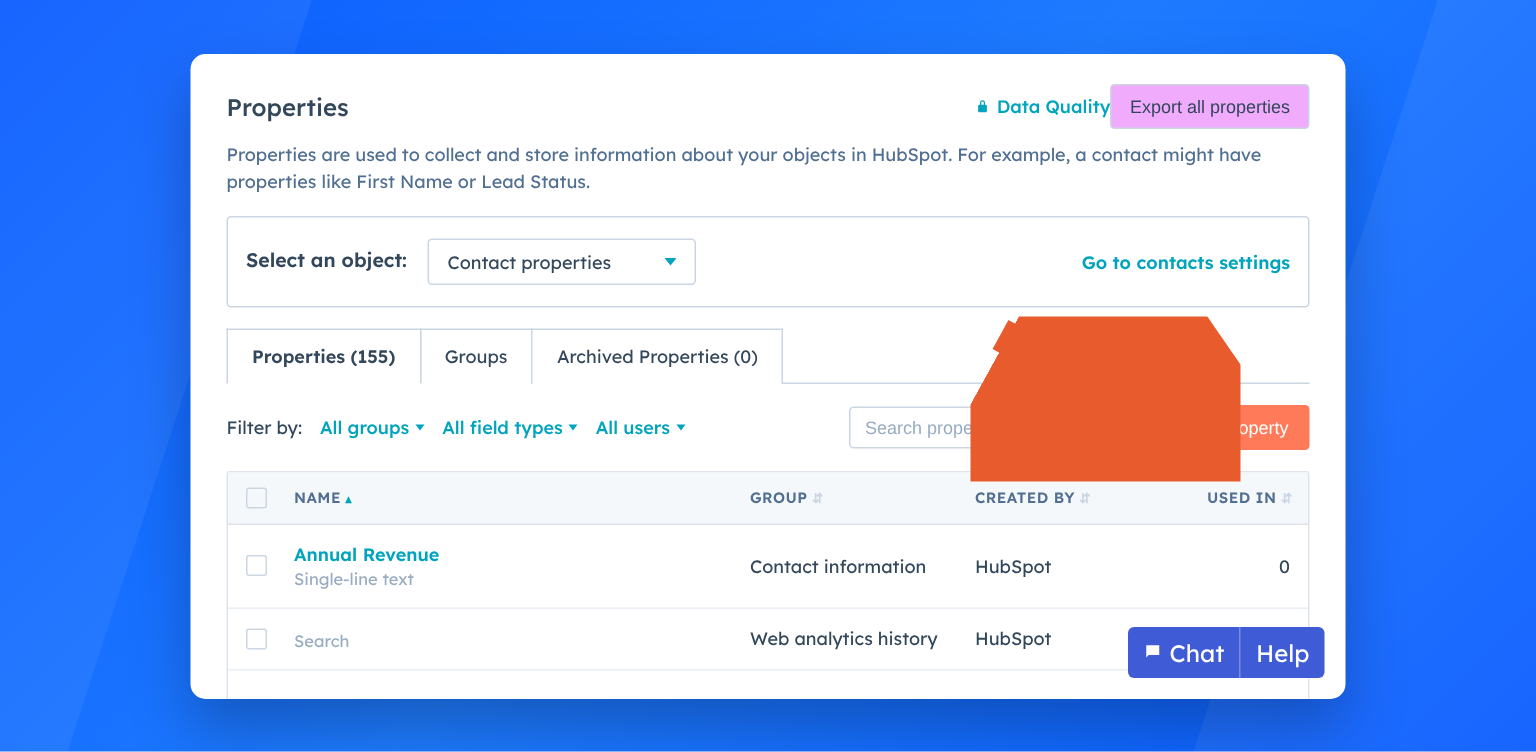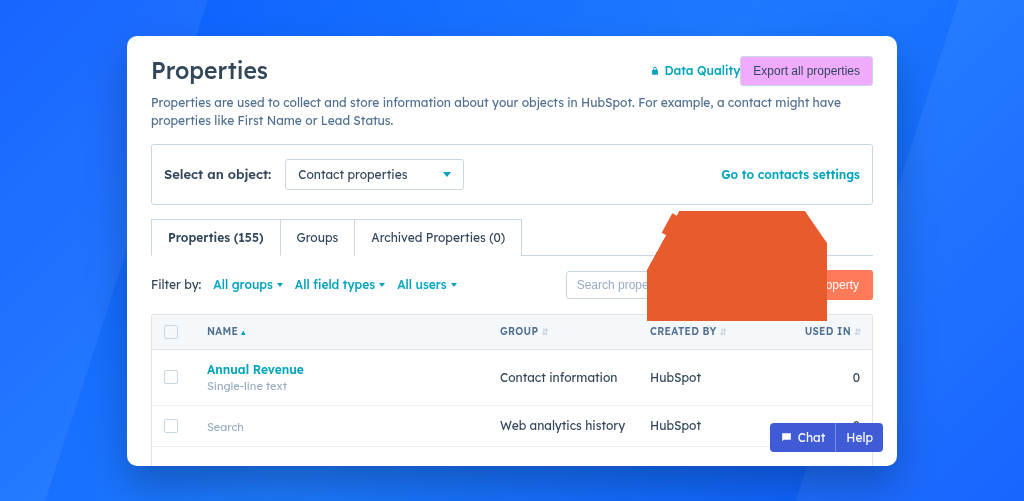--- a/index.html
+++ b/index.html
@@ -12,21 +12,21 @@
     }
     .bg-stripe { position: absolute; width: 260px; height: 900px; background: rgba(255,255,255,0.06); transform: rotate(18deg); }
     .bg-stripe.s1 { left: -140px; top: -200px; }
     .bg-stripe.s2 { right: -120px; top: -200px; }
     .panel {
       background: #fff; width: 770px; height: 430px;
       border-radius: 10px; box-shadow: 0 20px 40px rgba(0,0,0,0.25);
       padding: 20px 24px 0 24px; overflow: hidden; position: relative;
     }
     .hdr { display: flex; justify-content: space-between; align-items: center; margin-bottom: 8px; }
-    .hdr h1 { font-size: 23px; font-weight: 500; color: #33475b; }
+    .hdr h1 { font-size: 16px; font-weight: 500; color: #33475b; }
     .hdr-actions { display: flex; gap: 0; align-items: center; }
     .link-dq { color: #00a4bd; font-weight: 500; font-size: 12px; display: flex; align-items: center; gap: 4px; }
     .lock { width: 10px; height: 10px; }
     .btn-outline { border: 1px solid #cbd6e2; background: #f0abfc; color: #33475b; padding: 7px 12px; border-radius: 3px; font-size: 12px; font-weight: 500; cursor: pointer; }
     .desc { color: #516f90; font-size: 12px; line-height: 1.5; margin-bottom: 14px; }
     .object-bar { border: 1px solid #cbd6e2; border-radius: 3px; padding: 14px 12px; display: flex; align-items: center; justify-content: space-between; margin-bottom: 14px; }
     .object-left { display: flex; align-items: center; gap: 14px; }
     .object-label { font-size: 13px; font-weight: 600; color: #33475b; }
     .select { border: 1px solid #cbd6e2; border-radius: 3px; padding: 7px 12px; display: flex; align-items: center; gap: 36px; font-size: 12px; color: #33475b; cursor: pointer; }
     .caret { border-left: 4px solid transparent; border-right: 4px solid transparent; border-top: 5px solid #00a4bd; }
@@ -40,32 +40,32 @@
     .filters-label { color: #33475b; }
     .fdrop { color: #00a4bd; font-weight: 500; display: flex; align-items: center; gap: 4px; cursor: pointer; }
     .fdrop .dcaret { border-left: 3px solid transparent; border-right: 3px solid transparent; border-top: 4px solid #00a4bd; }
     .right-controls { display: flex; align-items: center; gap: 10px; }
     .search { border: 1px solid #cbd6e2; border-radius: 3px; padding: 6px 10px; display: flex; align-items: center; gap: 40px; font-size: 12px; color: #99acc2; }
     .search svg { width: 14px; height: 14px; }
     .btn-primary { background: #ff7a59; color: #fff; border: none; padding: 8px 14px; border-radius: 3px; font-size: 12px; font-weight: 500; cursor: pointer; }
     .table { border: 1px solid #dfe3eb; border-radius: 2px; }
     .thead { display: flex; background: #f5f8fa; border-bottom: 1px solid #dfe3eb; padding: 10px 12px; font-size: 10px; font-weight: 600; color: #516f90; letter-spacing: 0.3px; }
     .col-chk { width: 32px; display:flex; align-items:center; }
-    .col-name { flex: 1; margin-left: 11px; }
+    .col-name { flex: 1; }
     .col-group { width: 150px; }
     .col-created { width: 130px; }
     .col-used { width: 80px; text-align: right; }
     .sort-ic { display:inline-block; width:6px; height:6px; margin-left:3px; }
     .sort-ic::before { content:"▴"; color:#00a4bd; font-size:8px; }
     .sort-dim::before { content:"⇵"; color:#cbd6e2; font-size:9px; }
     .trow { display: flex; align-items: center; padding: 12px; border-bottom: 1px solid #eaf0f6; font-size: 12px; color: #33475b; }
     .cb { width:14px; height:14px; border:1px solid #cbd6e2; border-radius:2px; }
     .pname { color: #00a4bd; font-weight: 600; }
     .ptype { color: #99acc2; font-size: 11px; margin-top:2px; }
-    .chat-help { position:absolute; right:14px; bottom:14px; display:flex; background:#3f5bd5; border-radius:4px; overflow:hidden; color:#fff; font-size:12px; }
+    .chat-help { position:absolute; right:14px; bottom:14px; display:flex; background:#3f5bd5; border-radius:4px; overflow:hidden; color:#fff; font-size:16px; }
     .chat-help > div { padding:7px 10px; display:flex; align-items:center; gap:5px; cursor:pointer; }
     .chat-help > div:first-child { border-right:1px solid rgba(255,255,255,0.3); }
     .arrow { position:absolute; left: 520px; top: 175px; pointer-events:none; }
     input.srch { border:none; outline:none; font-size:12px; width:110px; color:#33475b; }
     input.srch::placeholder { color:#99acc2; }
   </style>
 </head>
 <body>
 
 <div class="bg-stripe s1"></div>

